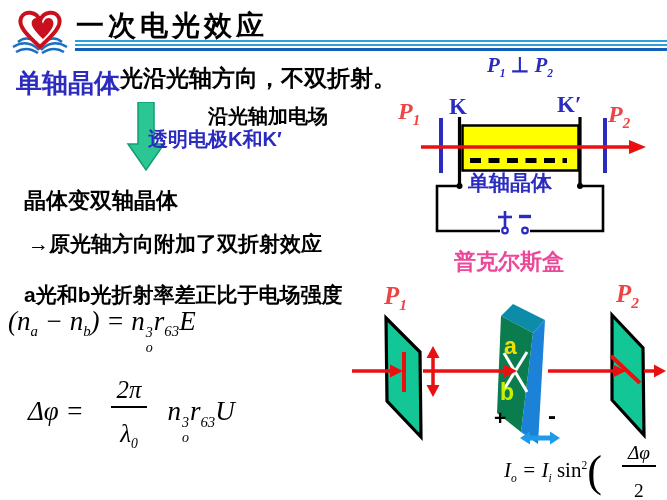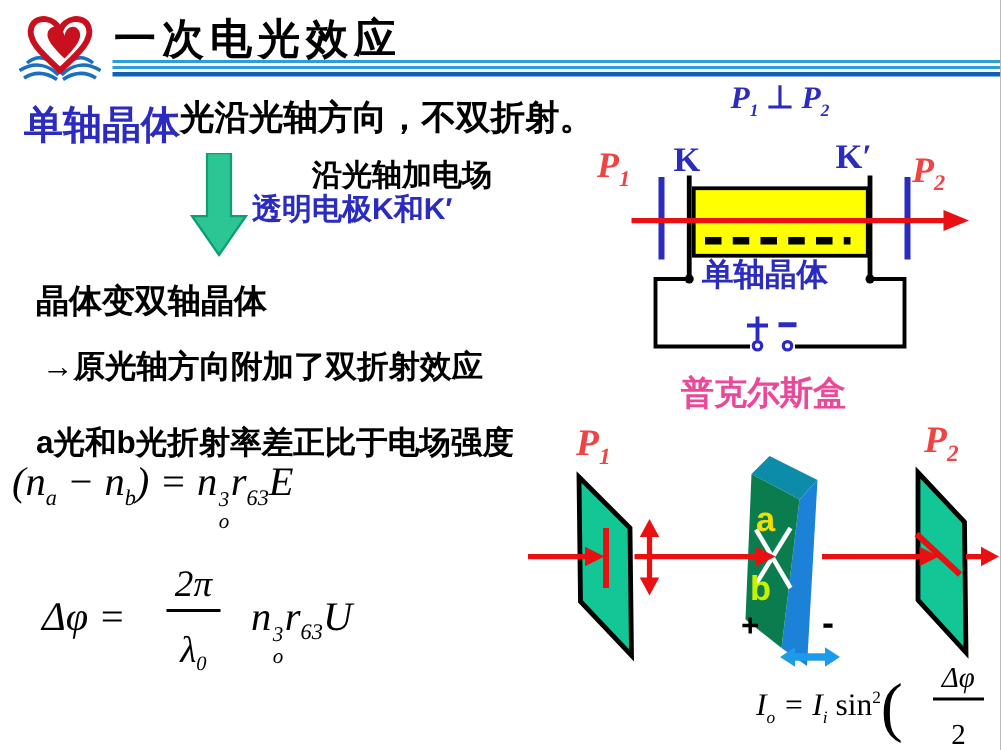--- a/index.html
+++ b/index.html
@@ -45,21 +45,21 @@
 
   <div class="abs cjk blue" style="left:16px;top:66px;font-size:26px;font-weight:700;">单轴晶体</div>
 
   <div class="abs cjk" style="left:120px;top:63px;font-size:23px;">光沿光轴方向，不双折射。</div>
 
   <svg class="abs" style="left:126px;top:102px" width="42" height="70" viewBox="0 0 42 70">
     <polygon points="12,0 28,0 28,42 38,42 20,68 2,42 12,42" fill="#2cc695" stroke="#0e9e72" stroke-width="1.5"></polygon>
   </svg>
 
   <div class="abs cjk" style="left:164px;top:103px;font-size:20px;margin-left:44px;">沿光轴加电场</div>
-  <div class="abs cjk blue" style="left:168px;top:126px;font-size:20px;font-weight:700;">透明电极K和K′</div>
+  <div class="abs cjk blue" style="left:148px;top:126px;font-size:20px;font-weight:700;">透明电极K和K′</div>
 
   <div class="abs cjk" style="left:28px;top:230px;font-size:21px;">→原光轴方向附加了双折射效应</div>
 
   <div class="abs cjk" style="left:24px;top:186px;font-size:22px;">晶体变双轴晶体</div>
 
   <div class="abs cjk" style="left:24px;top:281px;font-size:21px;">a光和b光折射率差正比于电场强度</div>
 
   <div class="abs formula" style="left:8px;top:306px;font-size:27px;">
     <span>(</span><span>n</span><sub>a</sub><span> − </span><span>n</span><sub>b</sub><span>)</span><span> = </span><span>n</span><span class="supsub">
         <span>3</span>

